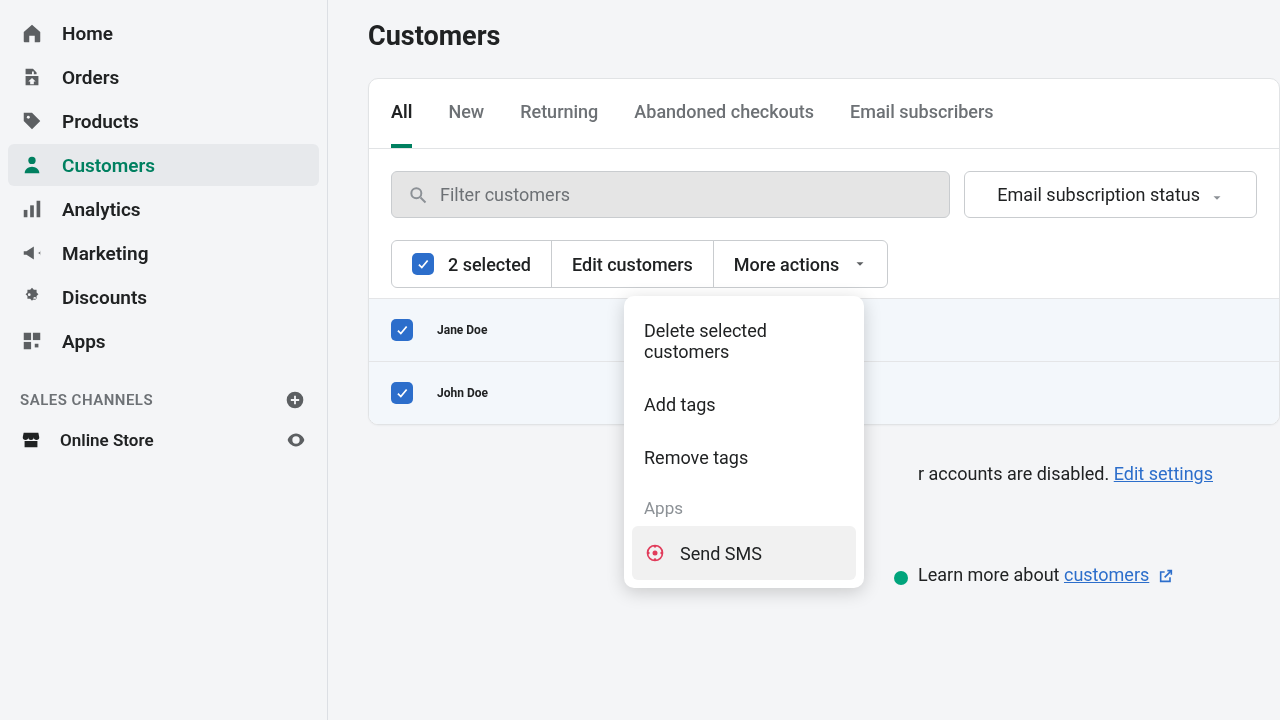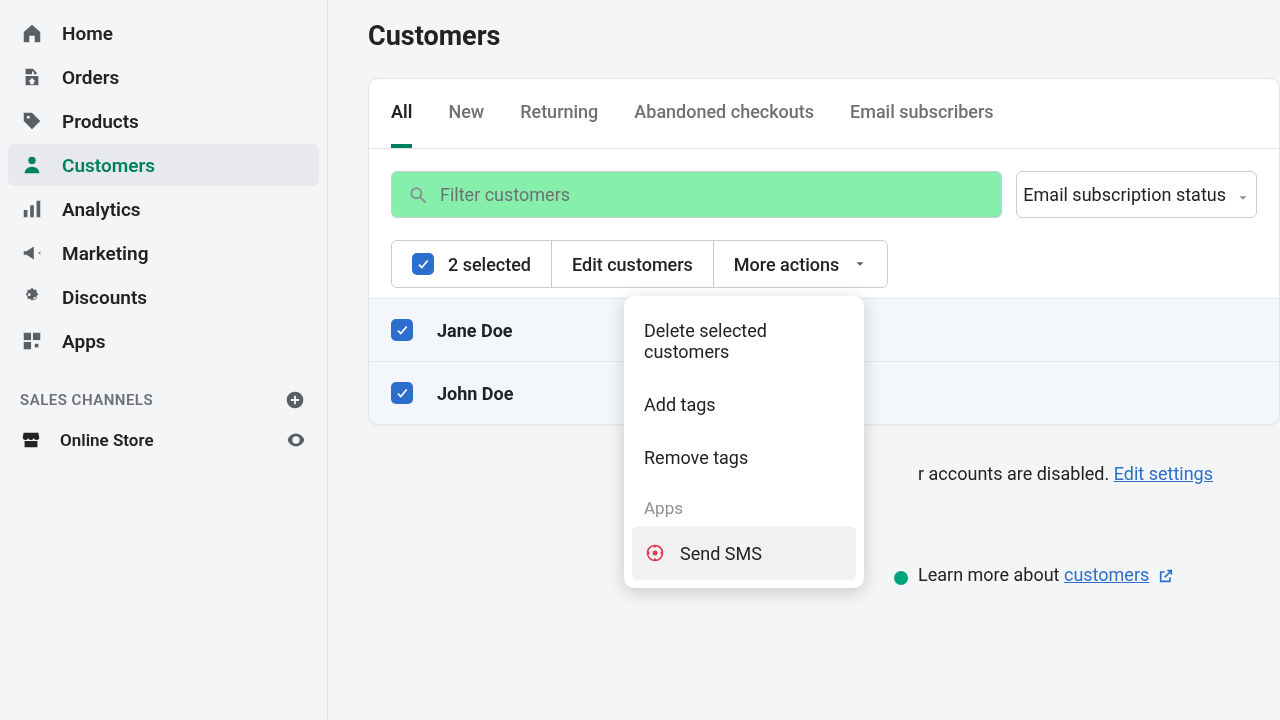--- a/index.html
+++ b/index.html
@@ -22,40 +22,40 @@
 .page-title { font-size: 27px; font-weight: 700; margin-bottom: 26px; }
 .card { background: #fff; border: 1px solid #e1e3e5; border-radius: 10px; box-shadow: 0 1px 2px rgba(0,0,0,0.04); overflow: hidden; }
 
 
 .tabs { display: flex; gap: 36px; padding: 0 22px; border-bottom: 1px solid #e1e3e5; }
 .tab { padding: 22px 0; font-size: 18px; font-weight: 500; color: #6d7175; cursor: pointer; border-bottom: 4px solid transparent; }
 .tab.active { color: #202223; font-weight: 600; border-bottom-color: #008060; }
 
 
 .filter-row { display: flex; gap: 14px; padding: 22px; }
-.search-field { flex: 1; max-width: 624px; display: flex; align-items: center; gap: 12px; border: 1px solid #c9cccf; border-radius: 6px; padding: 12px 16px; font-size: 18px; color: #6d7175; background: #86efac; }
+.search-field { flex: 1; max-width: 624px; display: flex; align-items: center; gap: 12px; border: 1px solid #c9cccf; border-radius: 6px; padding: 12px 16px; font-size: 18px; color: #6d7175; background: #e5e5e5; }
 .search-field .search-icon { width: 20px; height: 20px; color: #8c9196; }
-.filter-select { display: flex; align-items: flex-end; gap: 10px; border: 1px solid #c9cccf; border-radius: 6px; padding: 12px 6px; font-size: 18px; color: #202223; background: #fff; cursor: pointer; }
+.filter-select { display: flex; align-items: flex-end; gap: 10px; border: 1px solid #c9cccf; border-radius: 6px; padding: 12px 32px; font-size: 18px; color: #202223; background: #fff; cursor: pointer; }
 .filter-select .chevron { color: #8c9196; }
 
 
 .select-toolbar { display: flex; margin: 0 22px 0; }
 .seg { display: flex; align-items: center; gap: 14px; border: 1px solid #c9cccf; background: #fff; padding: 12px 20px; margin-left: -1px; cursor: pointer; }
 .seg:first-child { border-top-left-radius: 6px; border-bottom-left-radius: 6px; margin-left: 0; }
 .seg:last-child { border-top-right-radius: 6px; border-bottom-right-radius: 6px; }
 .seg-label { font-size: 18px; font-weight: 500; }
 .seg .chevron { color: #5c5f62; }
 
 
 .cbox { width: 22px; height: 22px; border-radius: 5px; background: #2c6ecb; display: flex; align-items: center; justify-content: center; flex-shrink: 0; }
 .cbox svg { stroke: #fff; stroke-width: 3; fill: none; }
 
 
 .row { display: flex; align-items: center; gap: 24px; padding: 20px 22px; border-top: 1px solid #e4e5e7; background: #f3f7fb; }
-.row-name { font-size: 18px; font-weight: 700; }
+.row-name { font-size: 12px; font-weight: 700; }
 
 
 .popover { position: absolute; left: 624px; top: 296px; width: 240px; background: #fff; border-radius: 10px; box-shadow: 0 4px 18px rgba(0,0,0,0.18); padding: 8px; }
 .pop-item { padding: 16px 12px; font-size: 18px; color: #202223; border-radius: 6px; cursor: pointer; display: flex; align-items: center; gap: 14px; }
 .pop-divider-label { padding: 14px 12px 8px; font-size: 17px; color: #8c9196; }
 .pop-item.highlight { background: #f1f1f1; }
 .pop-item .app-icon { width: 22px; height: 22px; display: flex; align-items: center; justify-content: center; }
 
 
 .footer-lines { position: absolute; left: 918px; top: 463px; font-size: 18px; white-space: nowrap; }

